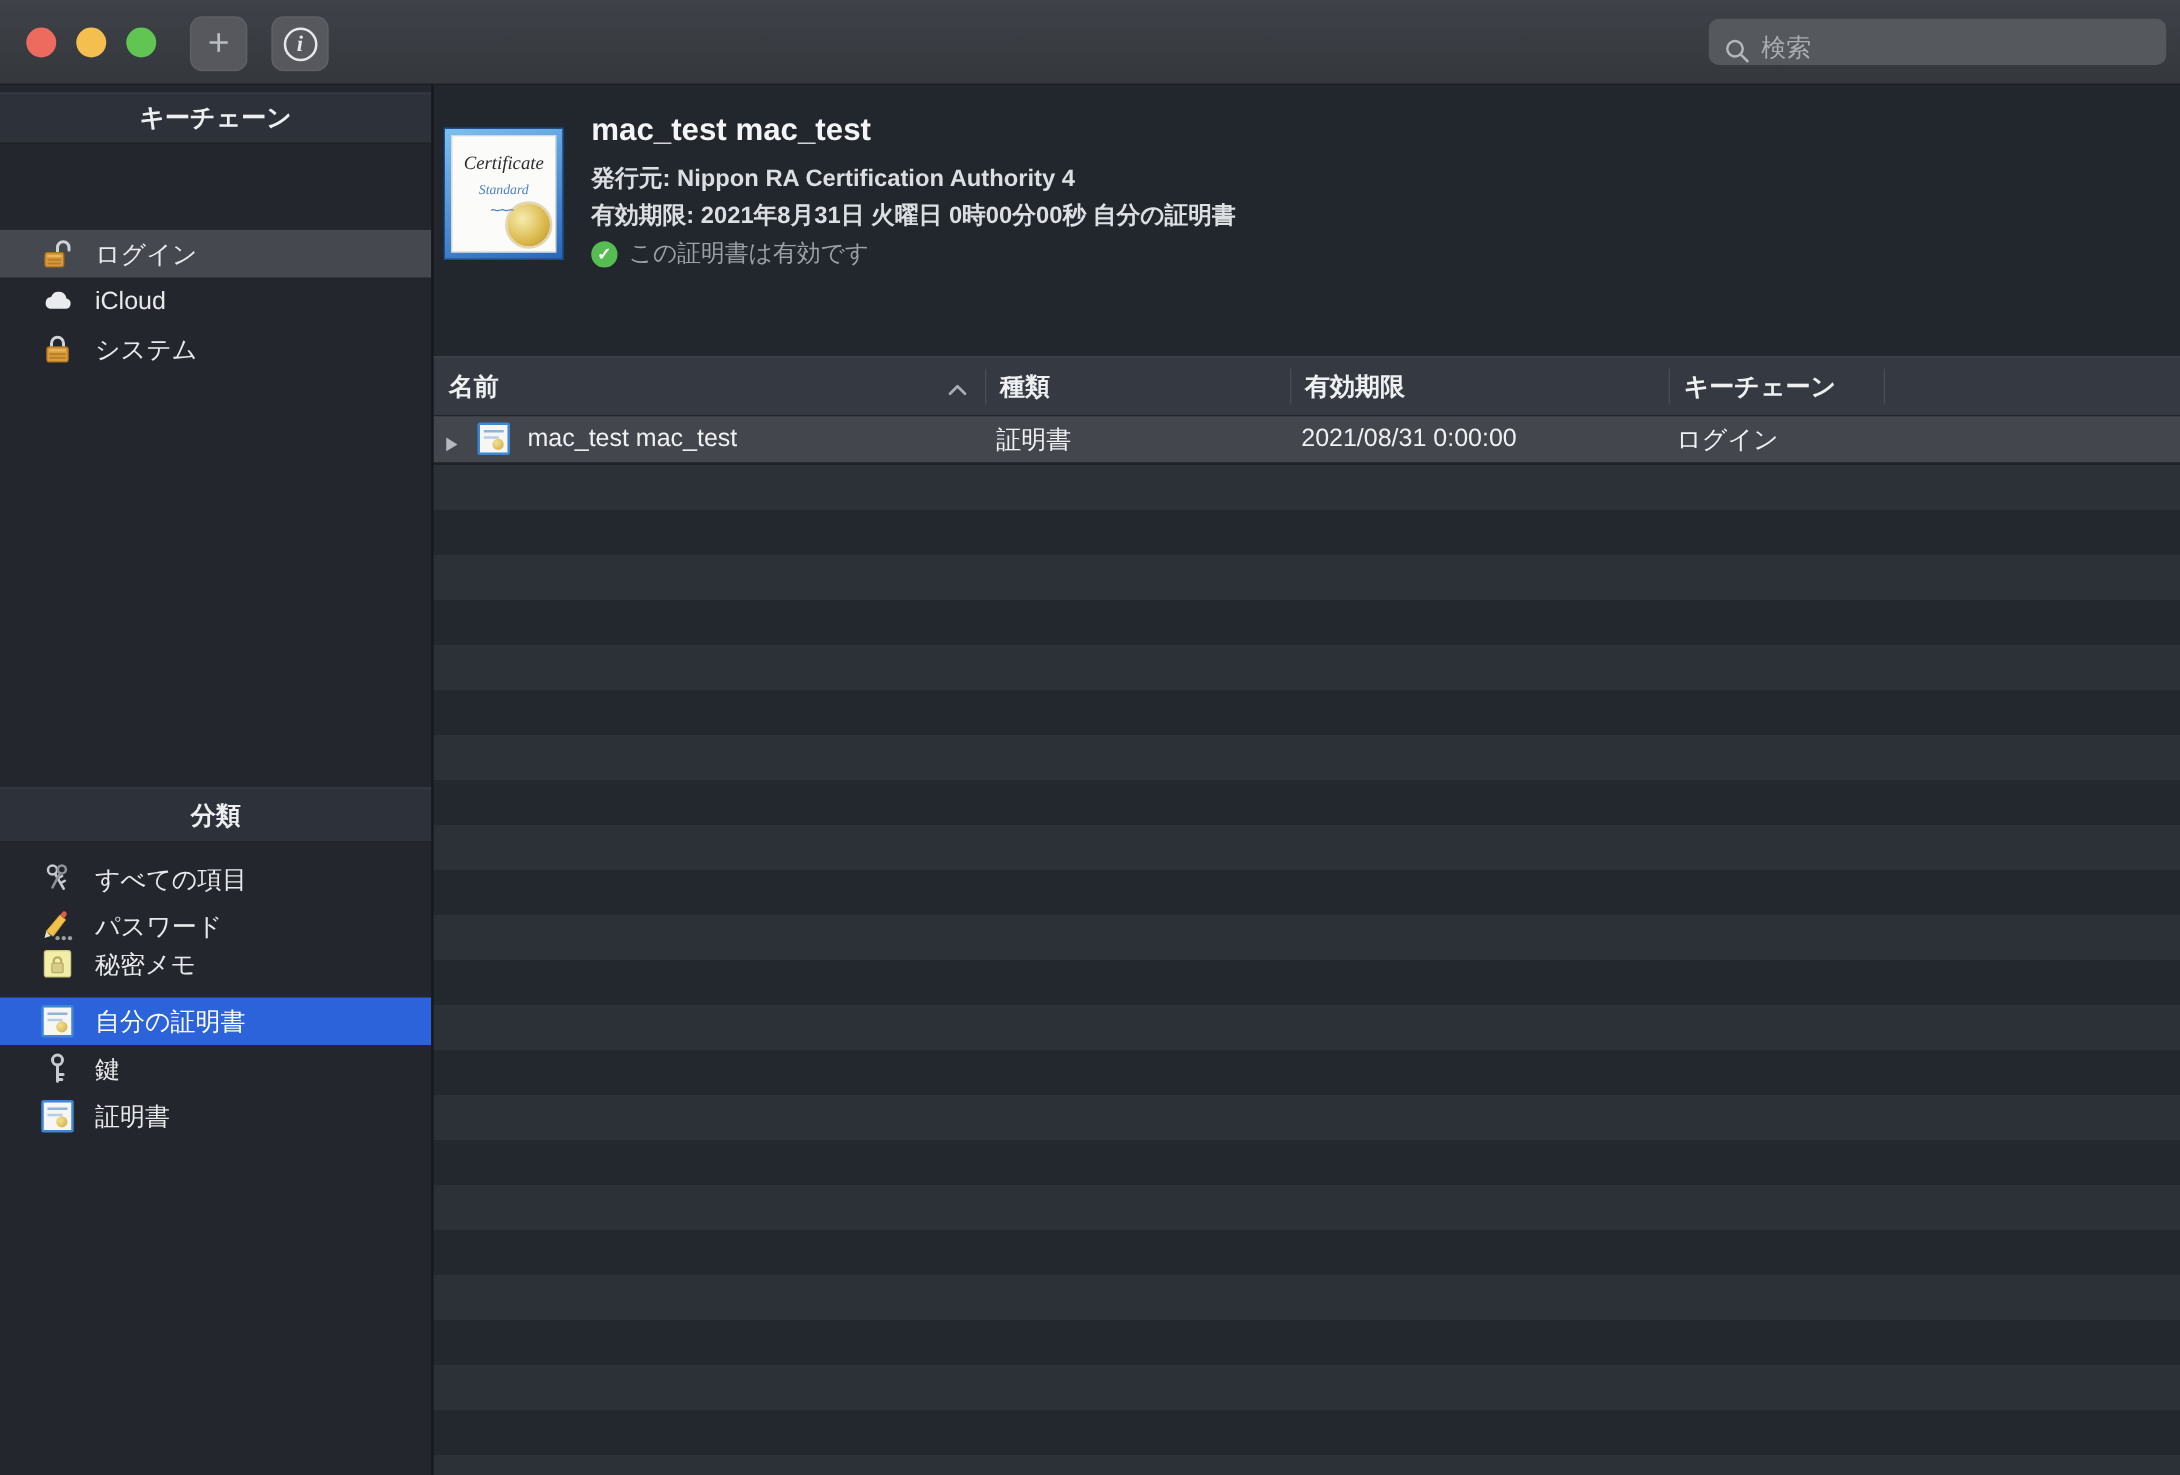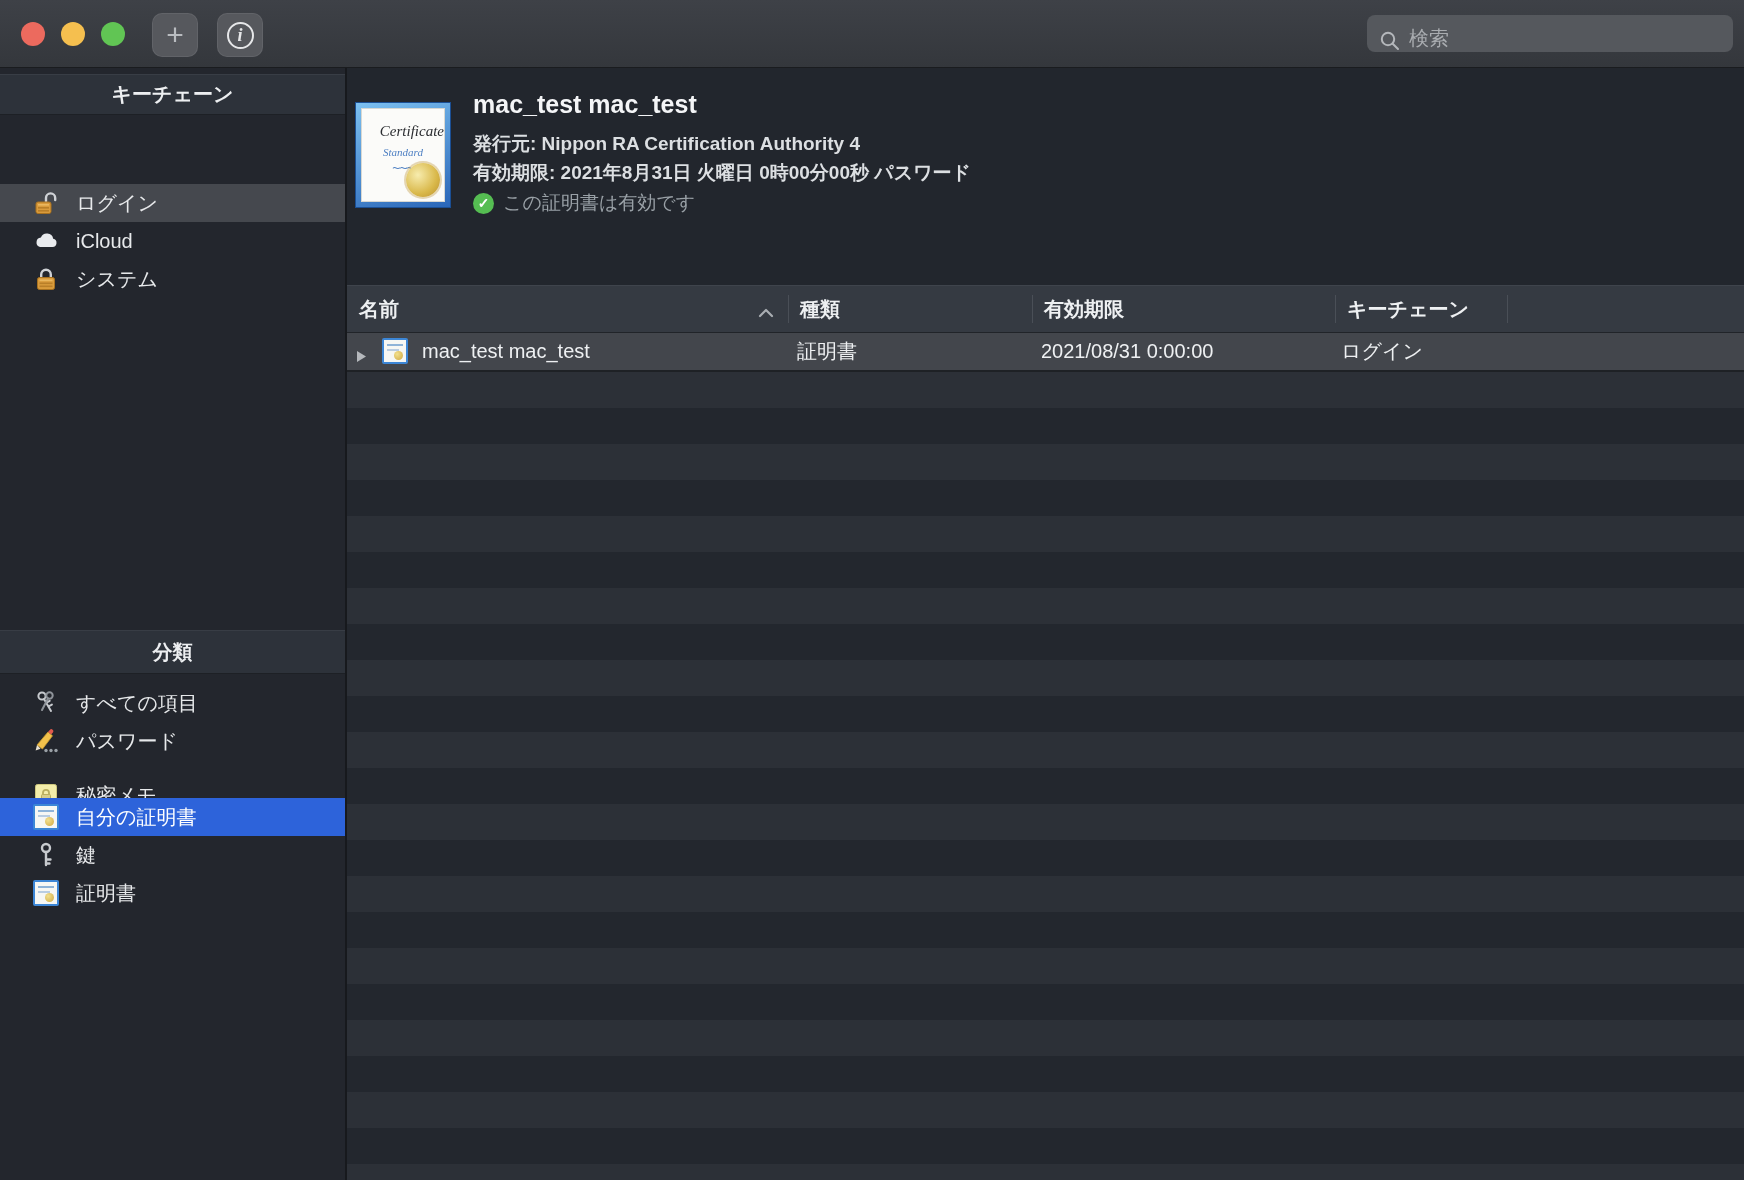--- a/index.html
+++ b/index.html
@@ -47,21 +47,21 @@
   .side-row.sel-gray { background:#45484e; }
   .side-row.sel-blue { background:#2d63da; color:#ffffff;padding-left:12px; }
 
   
   .cert-art { position:absolute; left:355px; top:102px; width:96px; height:106px;
               background:linear-gradient(160deg,#7cc0f0,#2a66b8); border:1px solid #1b4f94;
               padding:5px; }
   .cert-paper { position:relative; width:100%; height:100%; background:#fbfbf9;
                 border:1px solid #d8d8d2; overflow:hidden; text-align:center; }
   .cert-word1 { margin-top:14px; font-family:"Liberation Serif", serif; font-style:italic;
-                font-size:15px; color:#2a2c30;text-align:right; }
+                font-size:15px; color:#2a2c30; }
   .cert-word2 { margin-top:6px; font-family:"Liberation Serif", serif; font-style:italic;
                 font-size:11px; color:#4d7fc2; }
   .cert-squiggle { margin-top:2px; color:#4d7fc2; font-size:14px; letter-spacing:-1px; }
   .cert-seal { position:absolute; right:4px; bottom:4px; width:34px; height:34px; border-radius:50%;
                background:radial-gradient(circle at 35% 35%, #f7ecae, #d9b84a 60%, #b98f2e);
                box-shadow:0 0 0 2px rgba(185,143,46,0.35); }
   .detail-text { position:absolute; left:473px; top:90px; }
   .detail-title { font-size:25px; font-weight:bold; color:#f4f5f7; margin-bottom:10px; }
   .detail-line { font-size:19px; color:#dcdfe2; line-height:29px;font-weight:bold; }
   .status-line { display:flex; align-items:center; margin-top:3px; }
@@ -190,21 +190,21 @@
           <path d="M16 5 l1.8-2.1 a2 2 0 0 1 3.1 2.6 L19.1 7.6 z" fill="#e05a4e"></path>
           <path d="M5 18 l-1.4 5.4 5-1.6 z" fill="#e9e2d2"></path>
           <circle cx="14" cy="23.5" r="1.7" fill="#9aa0a6"></circle>
           <circle cx="19" cy="23.5" r="1.7" fill="#9aa0a6"></circle>
           <circle cx="24" cy="23.5" r="1.7" fill="#9aa0a6"></circle>
         </svg>
       </span>
       <span class="lbl">パスワード</span>
     </div>
 
-    <div class="side-row" style="top:708px">
+    <div class="side-row" style="top:684px">
       <span class="icon">
         <svg width="28" height="28" viewBox="0 0 28 28">
           <rect x="3.5" y="3.5" width="21" height="21" rx="2" fill="#f3edaa" stroke="#cfc87e" stroke-width="1"></rect>
           <path d="M11 14 v-2.2 a3 3 0 0 1 6 0 V14" fill="none" stroke="#b9ae5f" stroke-width="1.8"></path>
           <rect x="9.5" y="13.5" width="9" height="7.5" rx="1" fill="#d6cd8a" stroke="#b9ae5f" stroke-width="1"></rect>
         </svg>
       </span>
       <span class="lbl">秘密メモ</span>
     </div>
 
@@ -250,21 +250,21 @@
     <div class="cert-paper">
       <div class="cert-word1">Certificate</div>
       <div class="cert-word2">Standard</div>
       <div class="cert-squiggle">~~~</div>
       <div class="cert-seal"></div>
     </div>
   </div>
   <div class="detail-text">
     <div class="detail-title">mac_test mac_test</div>
     <div class="detail-line">発行元: Nippon RA Certification Authority 4</div>
-    <div class="detail-line">有効期限: 2021年8月31日 火曜日 0時00分00秒 パスワード</div>
+    <div class="detail-line">有効期限: 2021年8月31日 火曜日 0時00分00秒 自分の証明書</div>
     <div class="status-line">
       <span class="check-badge">✓</span>
       <span class="status-text">この証明書は有効です</span>
     </div>
   </div>
 
   <div class="thead">
     <div class="th" style="left:12px">名前</div>
     <span class="sort-chevron" style="left:410px">
       <svg width="18" height="11" viewBox="0 0 18 11">

